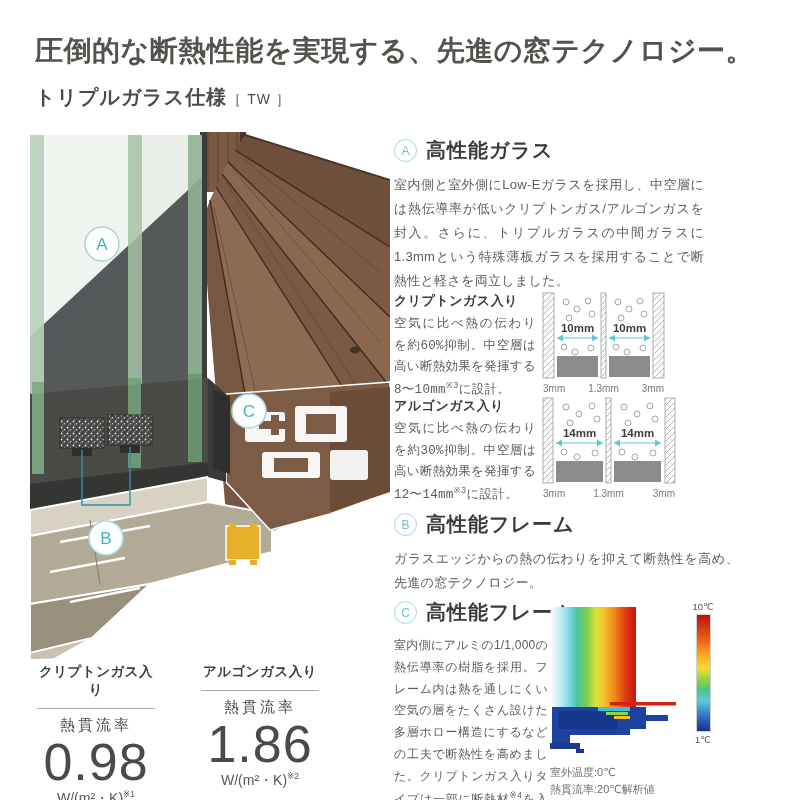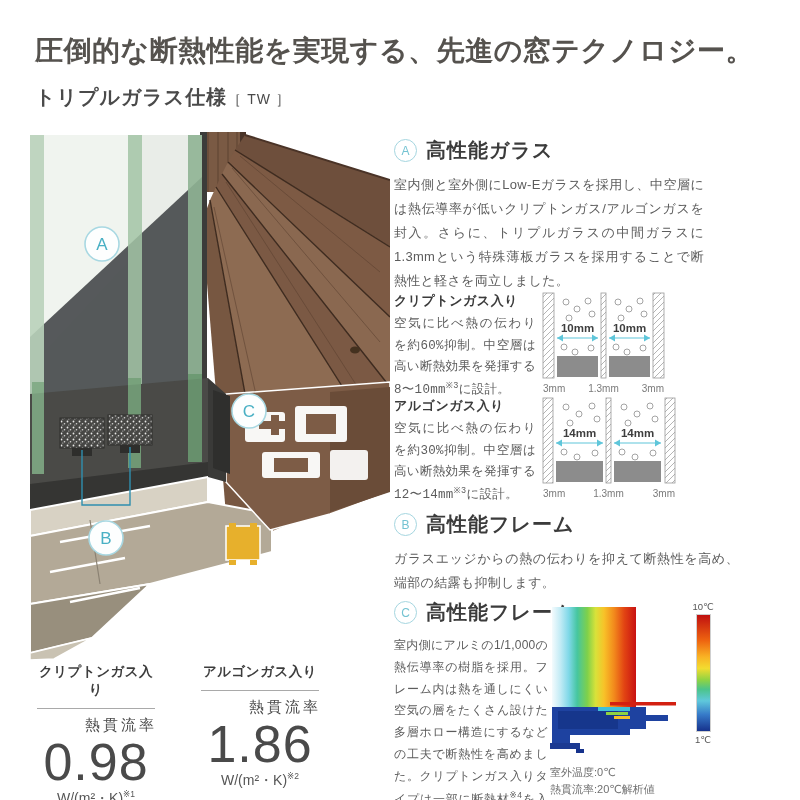--- a/index.html
+++ b/index.html
@@ -44,21 +44,21 @@
   .scale-label{font-size:9.5px;color:#555;line-height:1.2;}
   .scale-bar{width:13px;height:116px;margin:2px auto;border:1px solid #cfcfcf;
     background:linear-gradient(#c01010,#ee6410 22%,#f9b224 36%,#f2dc30 46%,#8fd343 56%,
       #4cc48a 64%,#5fc8dc 74%,#3679c8 86%,#16328c);}
   .thermal-caption{margin-top:7px;font-size:11px;color:#707070;line-height:1.55;}
 
   .stats{position:absolute;left:35px;top:663px;display:flex;gap:42px;}
   .stat{width:122px;text-align:center;}
   .stat-title{font-size:13.5px;font-weight:bold;color:#3d3d3d;letter-spacing:0.5px;}
   .stat-rule{border:none;border-top:1px solid #a9a9a9;margin:9px 2px 7px;}
-  .stat-label{font-size:15px;color:#4a4a4a;letter-spacing:3px;text-align:right;}
+  .stat-label{font-size:15px;color:#4a4a4a;letter-spacing:3px;}
   .stat-value{font-size:52px;color:#4a4a4a;line-height:1.04;letter-spacing:1px;}
   .stat-unit{font-size:14px;color:#565656;}
   .stat-unit sup{font-size:8.5px;color:#565656;}
 
   svg text{font-family:"Liberation Sans","DejaVu Sans",sans-serif;}
 </style>
 </head>
 <body>
 
 <div class="page">
@@ -277,21 +277,21 @@
         <text x="66.5" y="100" text-anchor="middle" font-size="10" fill="#7a7a7a">1.3mm</text>
         <text x="133" y="100" text-anchor="end" font-size="10" fill="#7a7a7a">3mm</text>
       </svg>
     </div>
 
     <div class="sec sec-b">
       <div class="sec-title-row">
         <span class="marker">B</span>
         <span class="sec-title">高性能フレーム</span>
       </div>
-      <p class="sec-body" style="width:345px">ガラスエッジからの熱の伝わりを抑えて断熱性を高め、端部の結露も抑制します。</p>
+      <p class="sec-body" style="width:345px">ガラスエッジからの熱の伝わりを抑えて断熱性を高め、先進の窓テクノロジー。</p>
     </div>
 
     <div class="sec sec-c">
       <div class="sec-title-row">
         <span class="marker">C</span>
         <span class="sec-title">高性能フレーム</span>
       </div>
       <p class="sec-body sec-c-body"><span>室内側にアルミの1/1,000の熱伝導率の樹脂を採用。フレーム内は熱を通しにくい空気の層をたくさん設けた多層ホロー構造にするなどの工夫で断熱性を高めました。クリプトンガス入りタイプは一部に断熱材</span><sup>※4</sup><span>を入れ、さらに高断熱化を図っています。</span></p>
 
       <div class="thermal-figure">

